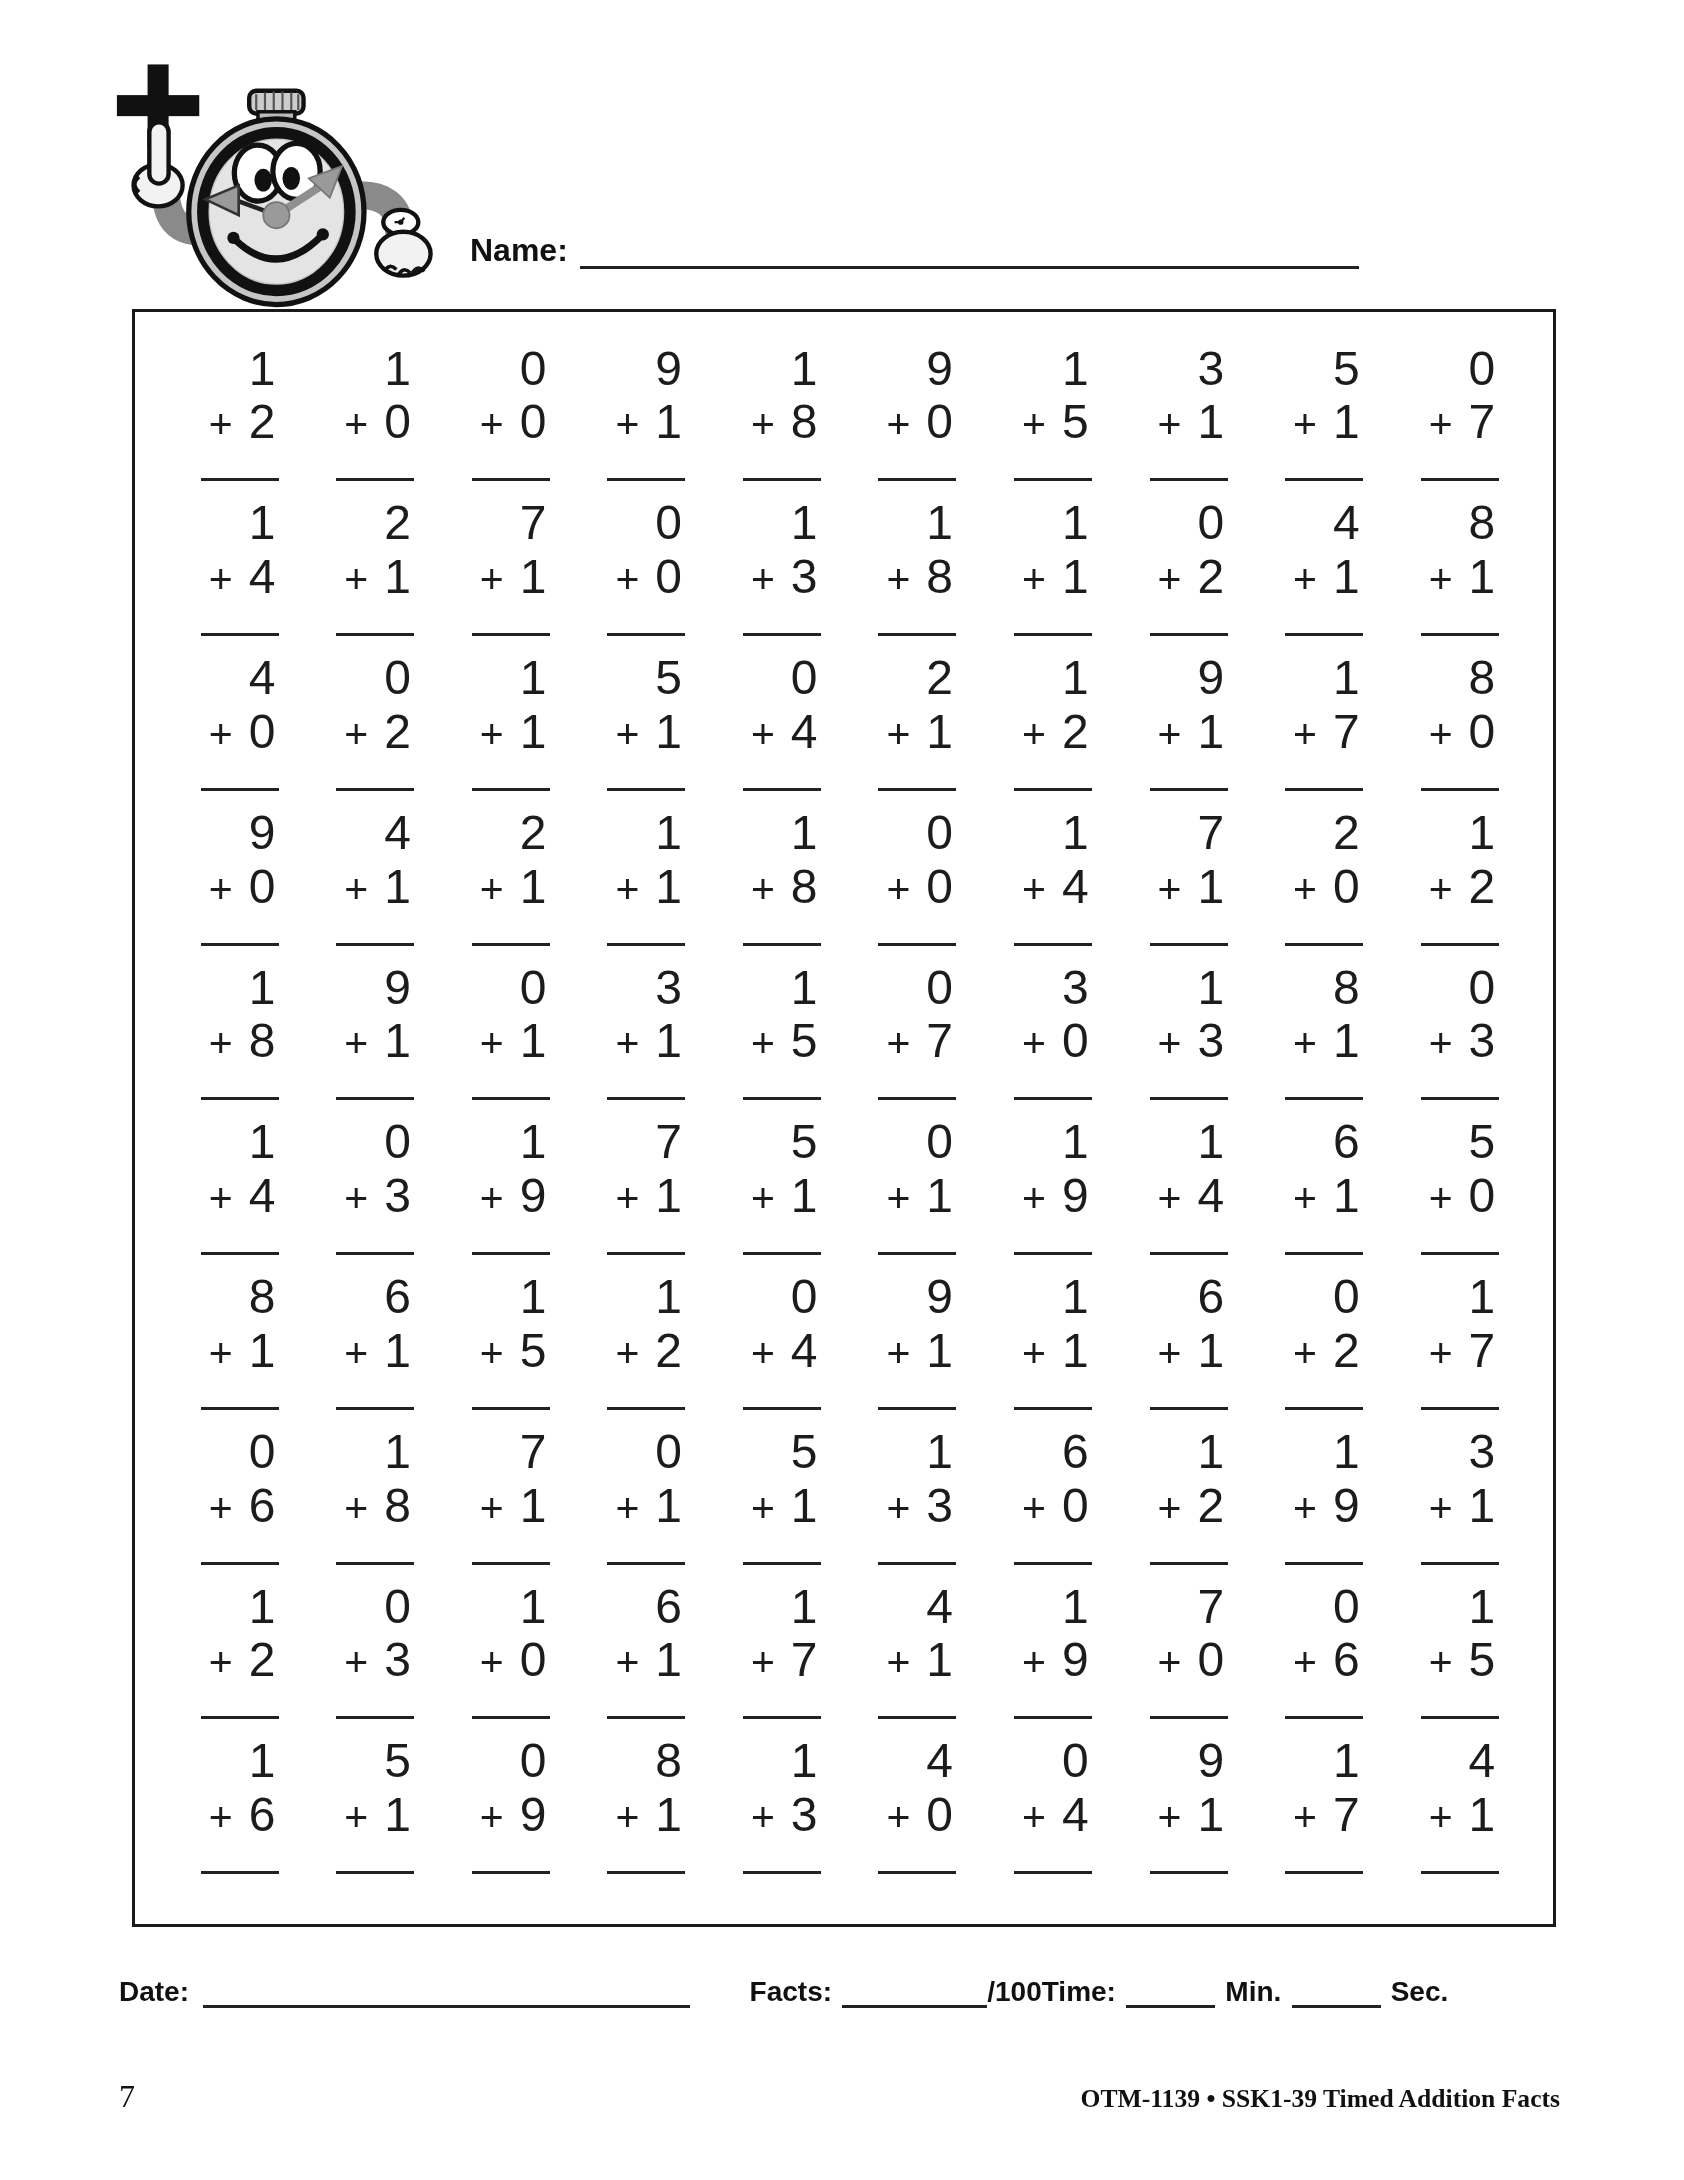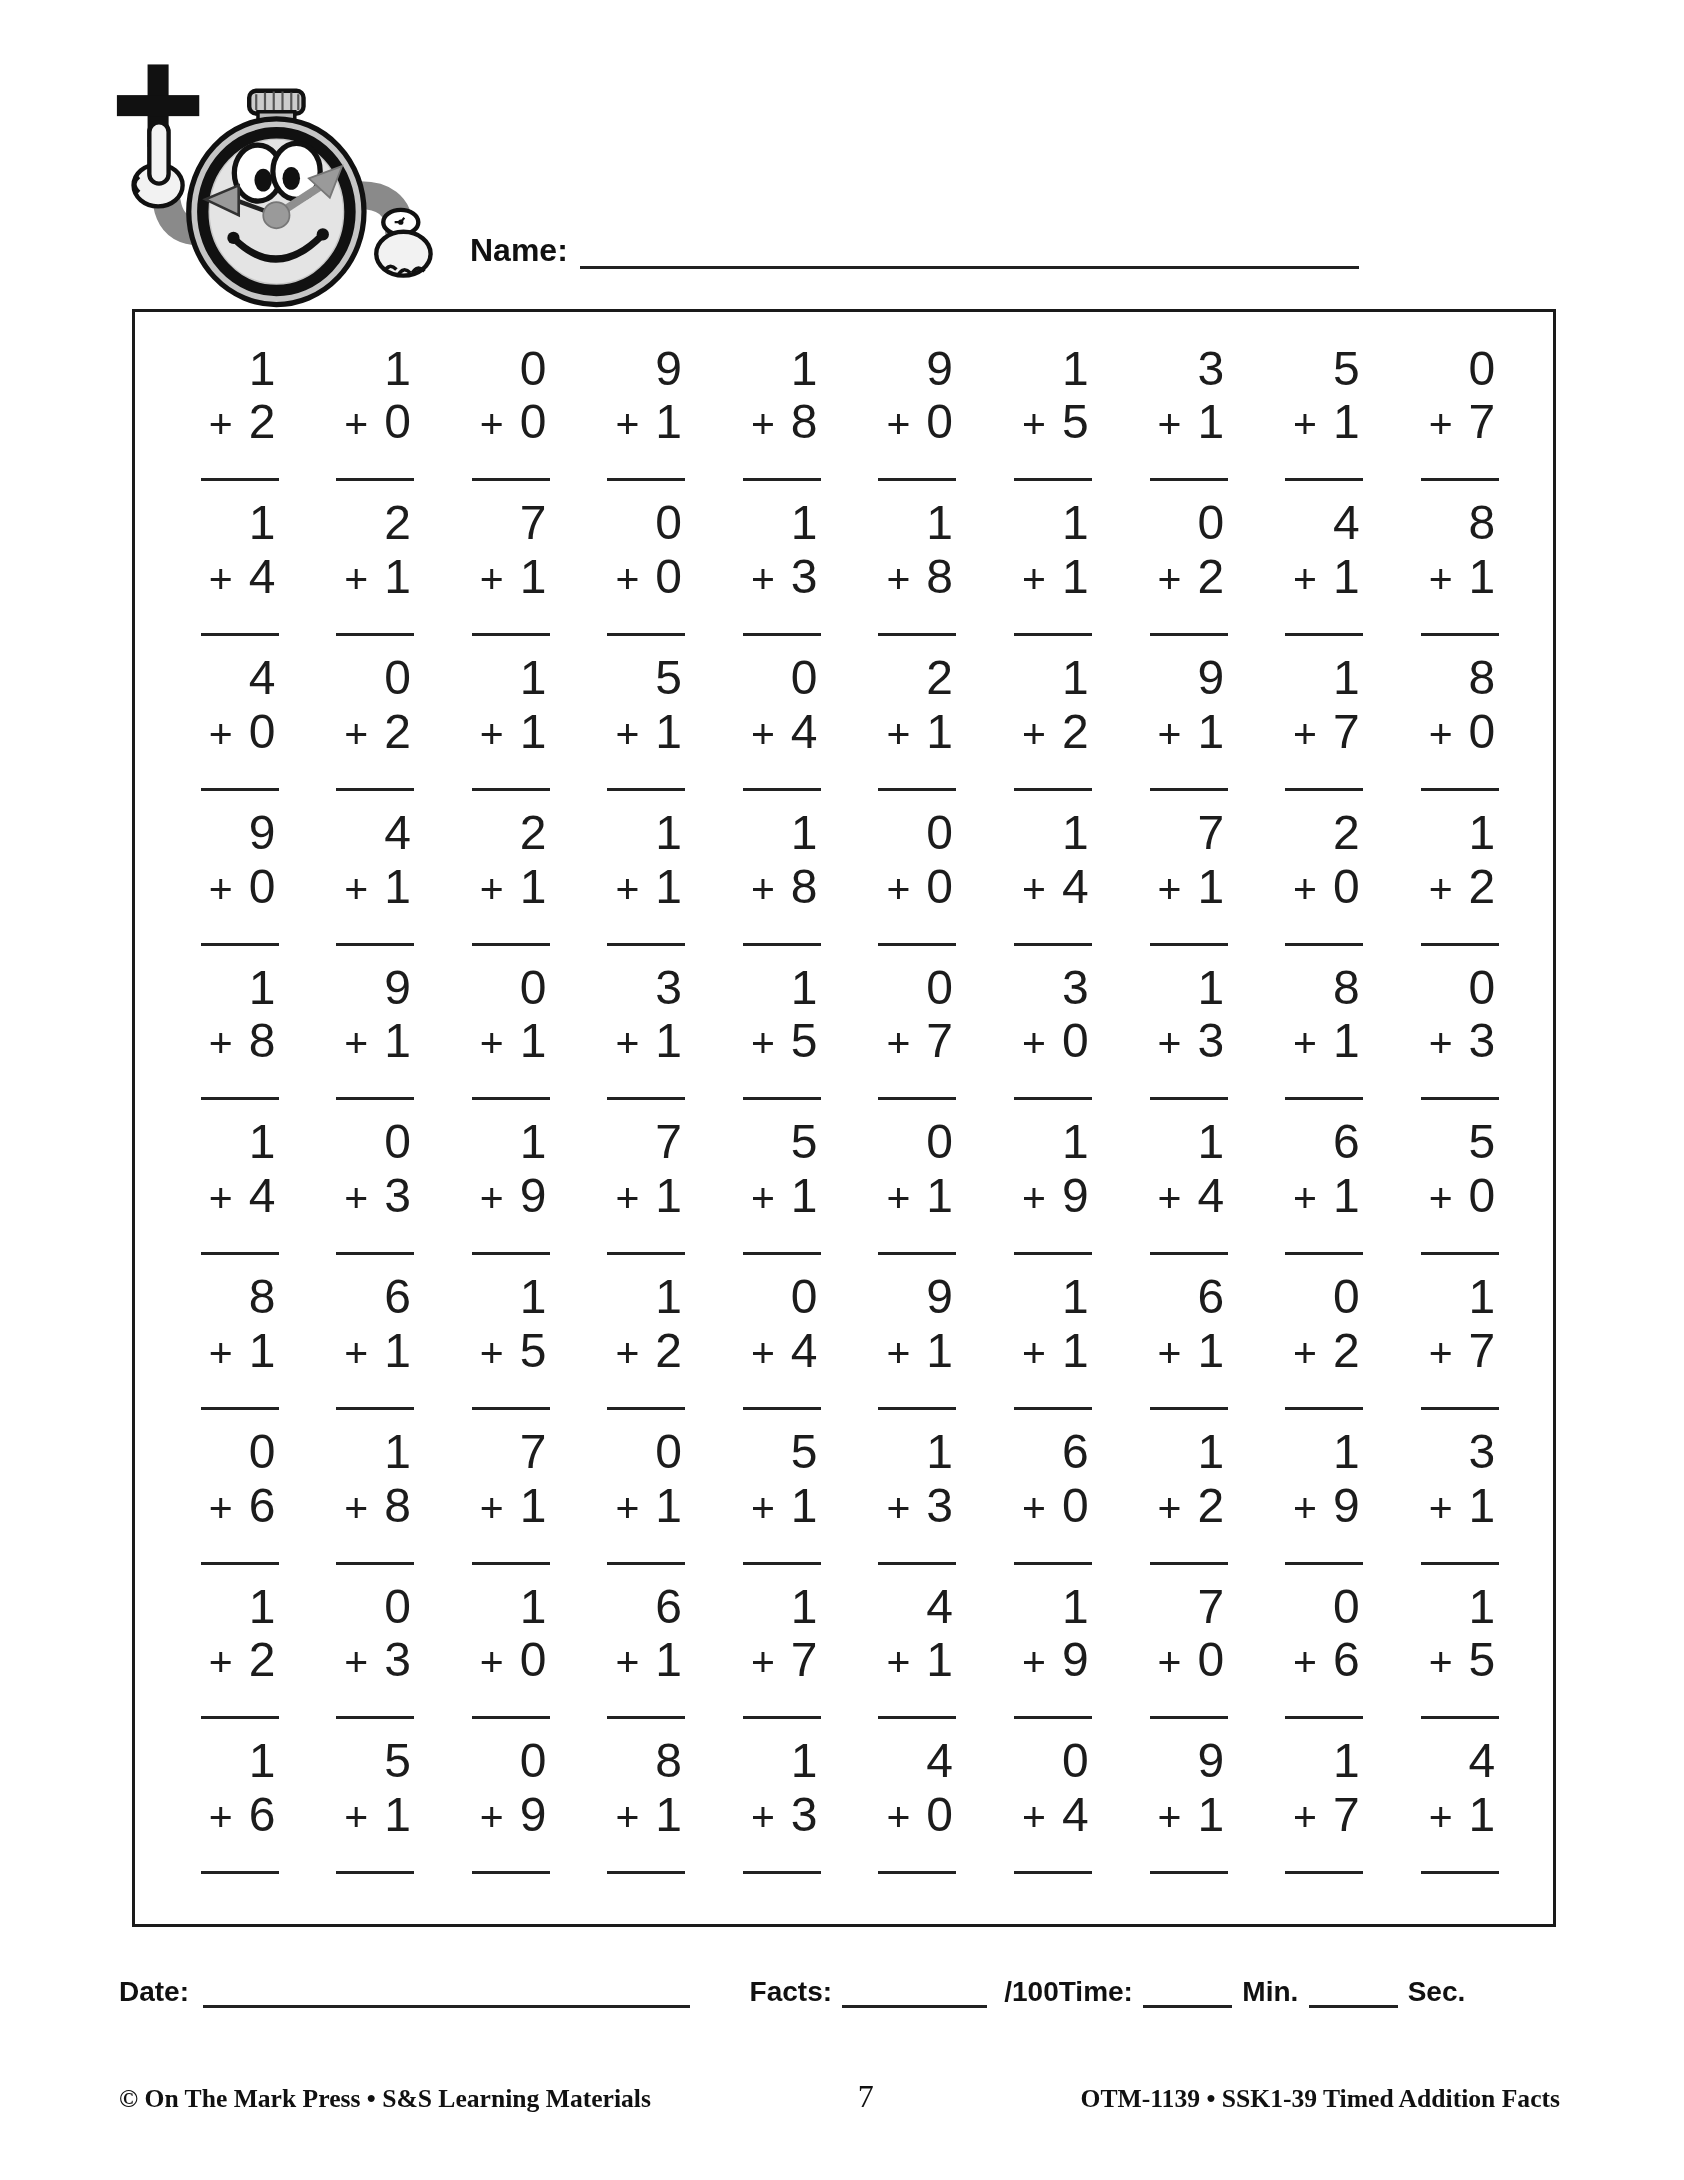--- a/index.html
+++ b/index.html
@@ -118,21 +118,21 @@
     white-space: nowrap;
   }
   .blank {
     display: inline-block;
     border-bottom: 3.4px solid #222222;
     height: 34px;
   }
   .date-blank { width: 487px; margin-left: 13.6px; }
   .score-group { margin-left: 60px; }
   .score-blank { width: 145px; margin-left: 10.2px; }
-  .slash100 { margin-left: 17px; }
+  .slash100 { margin-left: 0; }
   .time-group { }
   .time-blank { width: 89px; margin-left: 10.2px; margin-right: 10.2px; }
 
   .credits-row {
     position: absolute;
     left: 119px; top: 2078px;
     width: 1441px;
     display: flex;
     justify-content: space-between;
     align-items: baseline;
@@ -1318,19 +1318,18 @@
     <span class="blank score-blank"></span>
     <span class="slash100">/100</span>
     <span class="time-group">Time:</span>
     <span class="blank time-blank"></span>
     <span>Min.</span>
     <span class="blank time-blank"></span>
     <span>Sec.</span>
   </div>
 
   <div class="credits-row">
-    <span>© On The Mark Press • S&amp;S Learning Materials</span>
     <span class="page-num">7</span>
     <span>OTM-1139 • SSK1-39 Timed Addition Facts</span>
   </div>
 
 </div>
 
 
 </body></html>

